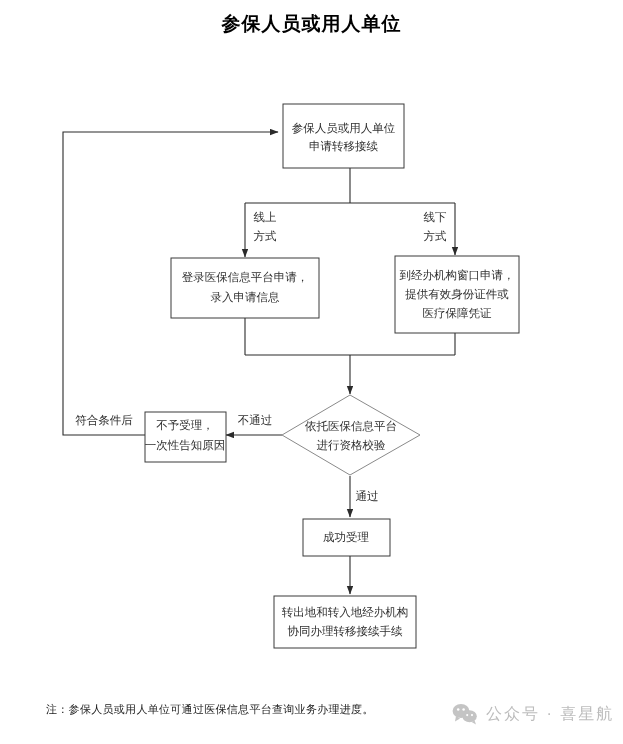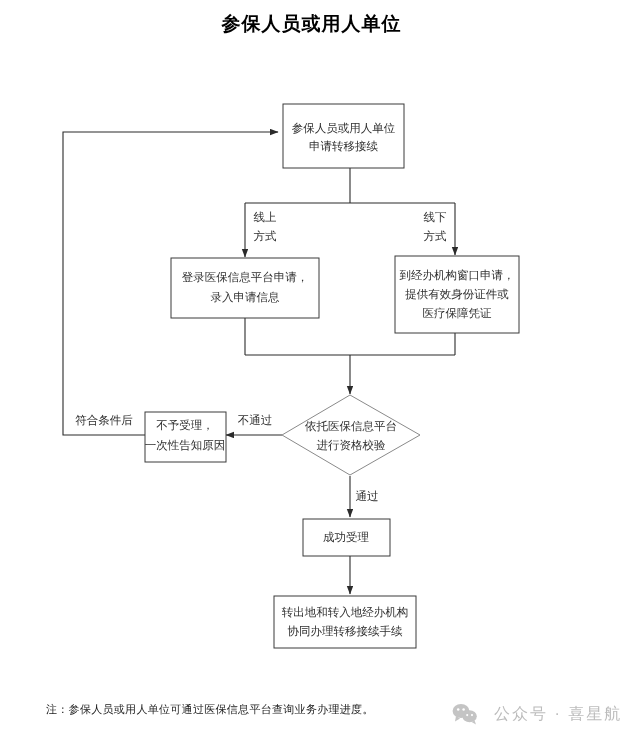--- a/index.html
+++ b/index.html
@@ -77,21 +77,21 @@
     letter-spacing: 0.3px;
     white-space: nowrap;
     text-align: center;
   }
   .watermark {
     position: absolute;
     left: 452px;
     top: 703px;
     display: flex;
     align-items: center;
-    gap: 16px;
+    gap: 8px;
   }
   .watermark-text {
     font-family: "Liberation Sans", "DejaVu Sans", sans-serif;
     font-size: 16px;
     color: #bcbcbc;
     letter-spacing: 2px;
     white-space: nowrap;
   }
   .wechat-icon { display: block; }
 </style>

